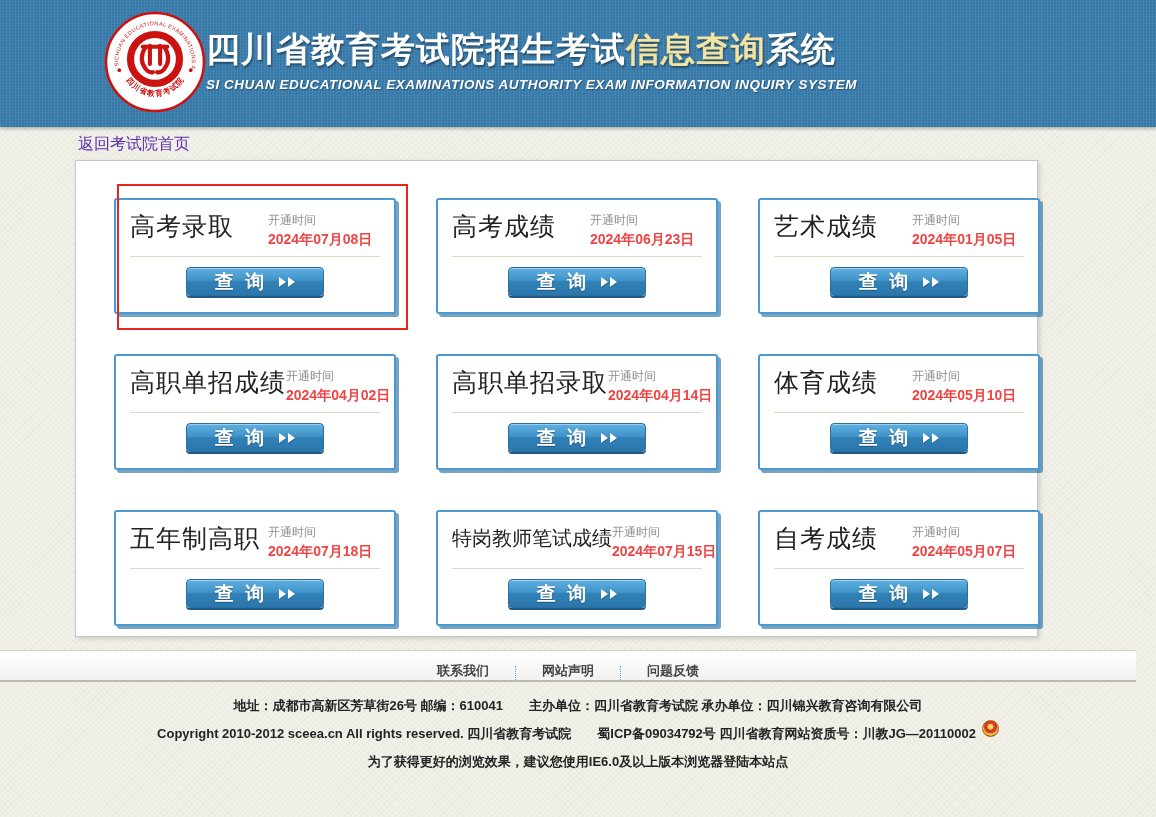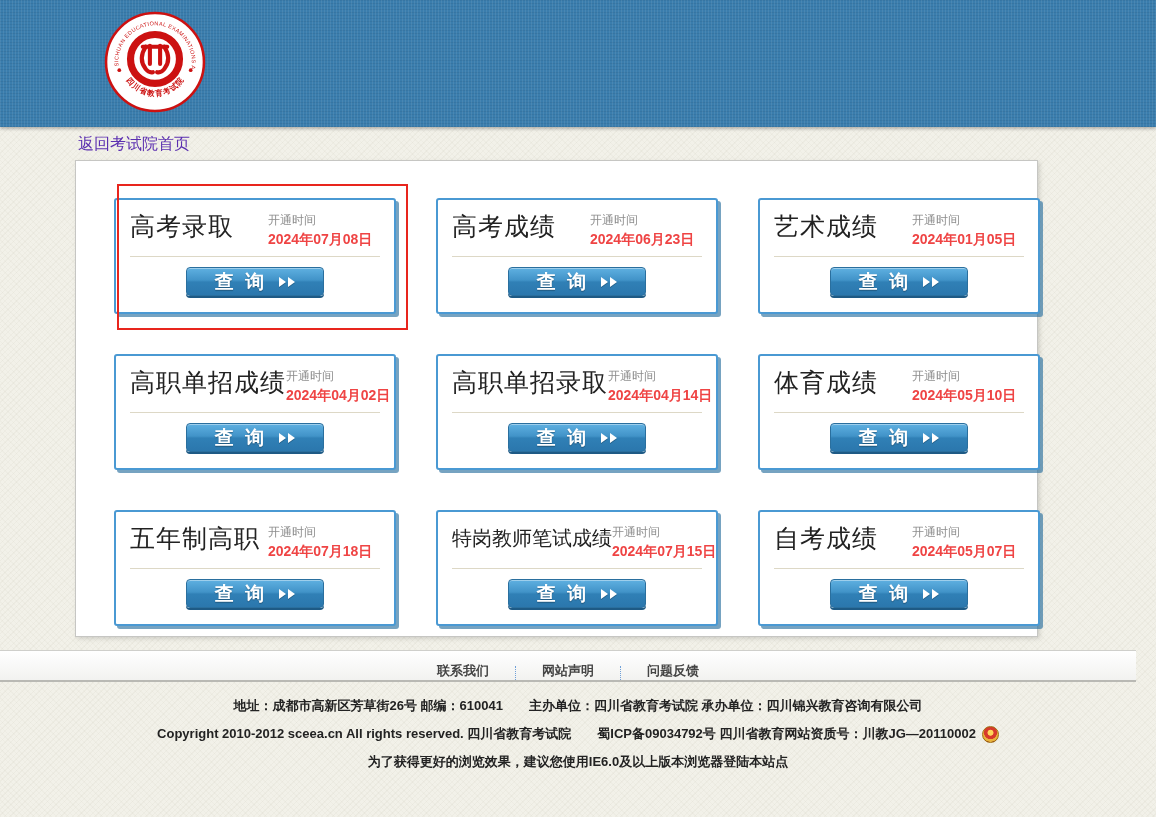--- a/index.html
+++ b/index.html
@@ -105,21 +105,21 @@
   }
   .footer-bar a {
     font-size:13px; font-weight:bold; color:#444; text-decoration:none;
     padding:0 26px; cursor:pointer;
   }
   .fsep { height:14px; border-left:1px dotted #6fa0d8; }
 
   
   .footer-info { position:absolute; left:0; top:692px; width:1156px; text-align:center; }
   .finfo-line { font-size:13px; font-weight:bold; color:#222; line-height:28px; white-space:nowrap; }
-  .copy-row { display:flex; align-items:center; justify-content:center; gap:6px; }
+  .copy-row { display:flex; justify-content:center; gap:6px; }
   .beian-badge {
     width:17px; height:17px; border-radius:50%; display:inline-block;
     background:radial-gradient(circle at 50% 38%, #ffd65a 0 22%, #d7392b 28% 52%, #e9b33c 56% 74%, #8c2f14 78% 100%);
     border:1px solid #a06a10;
   }
   .beian-link { color:#2b3fd0; font-size:13.5px; font-weight:bold; text-decoration:none; cursor:pointer; }
 
   
   .logo svg { width:100%; height:100%; }
 </style>
@@ -143,20 +143,24 @@
       <circle cx="15" cy="58" r="1.8" fill="#cc1111"></circle>
       <circle cx="85" cy="58" r="1.8" fill="#cc1111"></circle>
       <circle cx="50" cy="47" r="24" fill="#ffffff" stroke="#cc1111" stroke-width="7"></circle>
       <path d="M41 35 q-8 12 0 22 q3 4 7 3" fill="none" stroke="#cc1111" stroke-width="4" stroke-linecap="round"></path>
       <path d="M59 35 q8 12 0 22 q-3 4 -7 3" fill="none" stroke="#cc1111" stroke-width="4" stroke-linecap="round"></path>
       <path d="M45 34 v18" fill="none" stroke="#cc1111" stroke-width="4" stroke-linecap="round"></path>
       <path d="M55 34 v18" fill="none" stroke="#cc1111" stroke-width="4" stroke-linecap="round"></path>
       <path d="M38 35 h24" fill="none" stroke="#cc1111" stroke-width="4" stroke-linecap="round"></path>
     </svg>
   </div>
+  <div class="title-block">
+    <div class="main-title"><span>四川省教育考试院招生考试</span><span class="hl">信息查询</span><span>系统</span></div>
+    <div class="sub-title">SI CHUAN EDUCATIONAL EXAMINATIONS AUTHORITY EXAM INFORMATION INQUIRY SYSTEM</div>
+  </div>
 </div>
 
 <a class="back-link">返回考试院首页</a>
 
 <div class="main-box">
   <div class="card-grid">
 
     <div class="card">
       <div class="card-top">
         <div class="card-title">高考录取</div>

